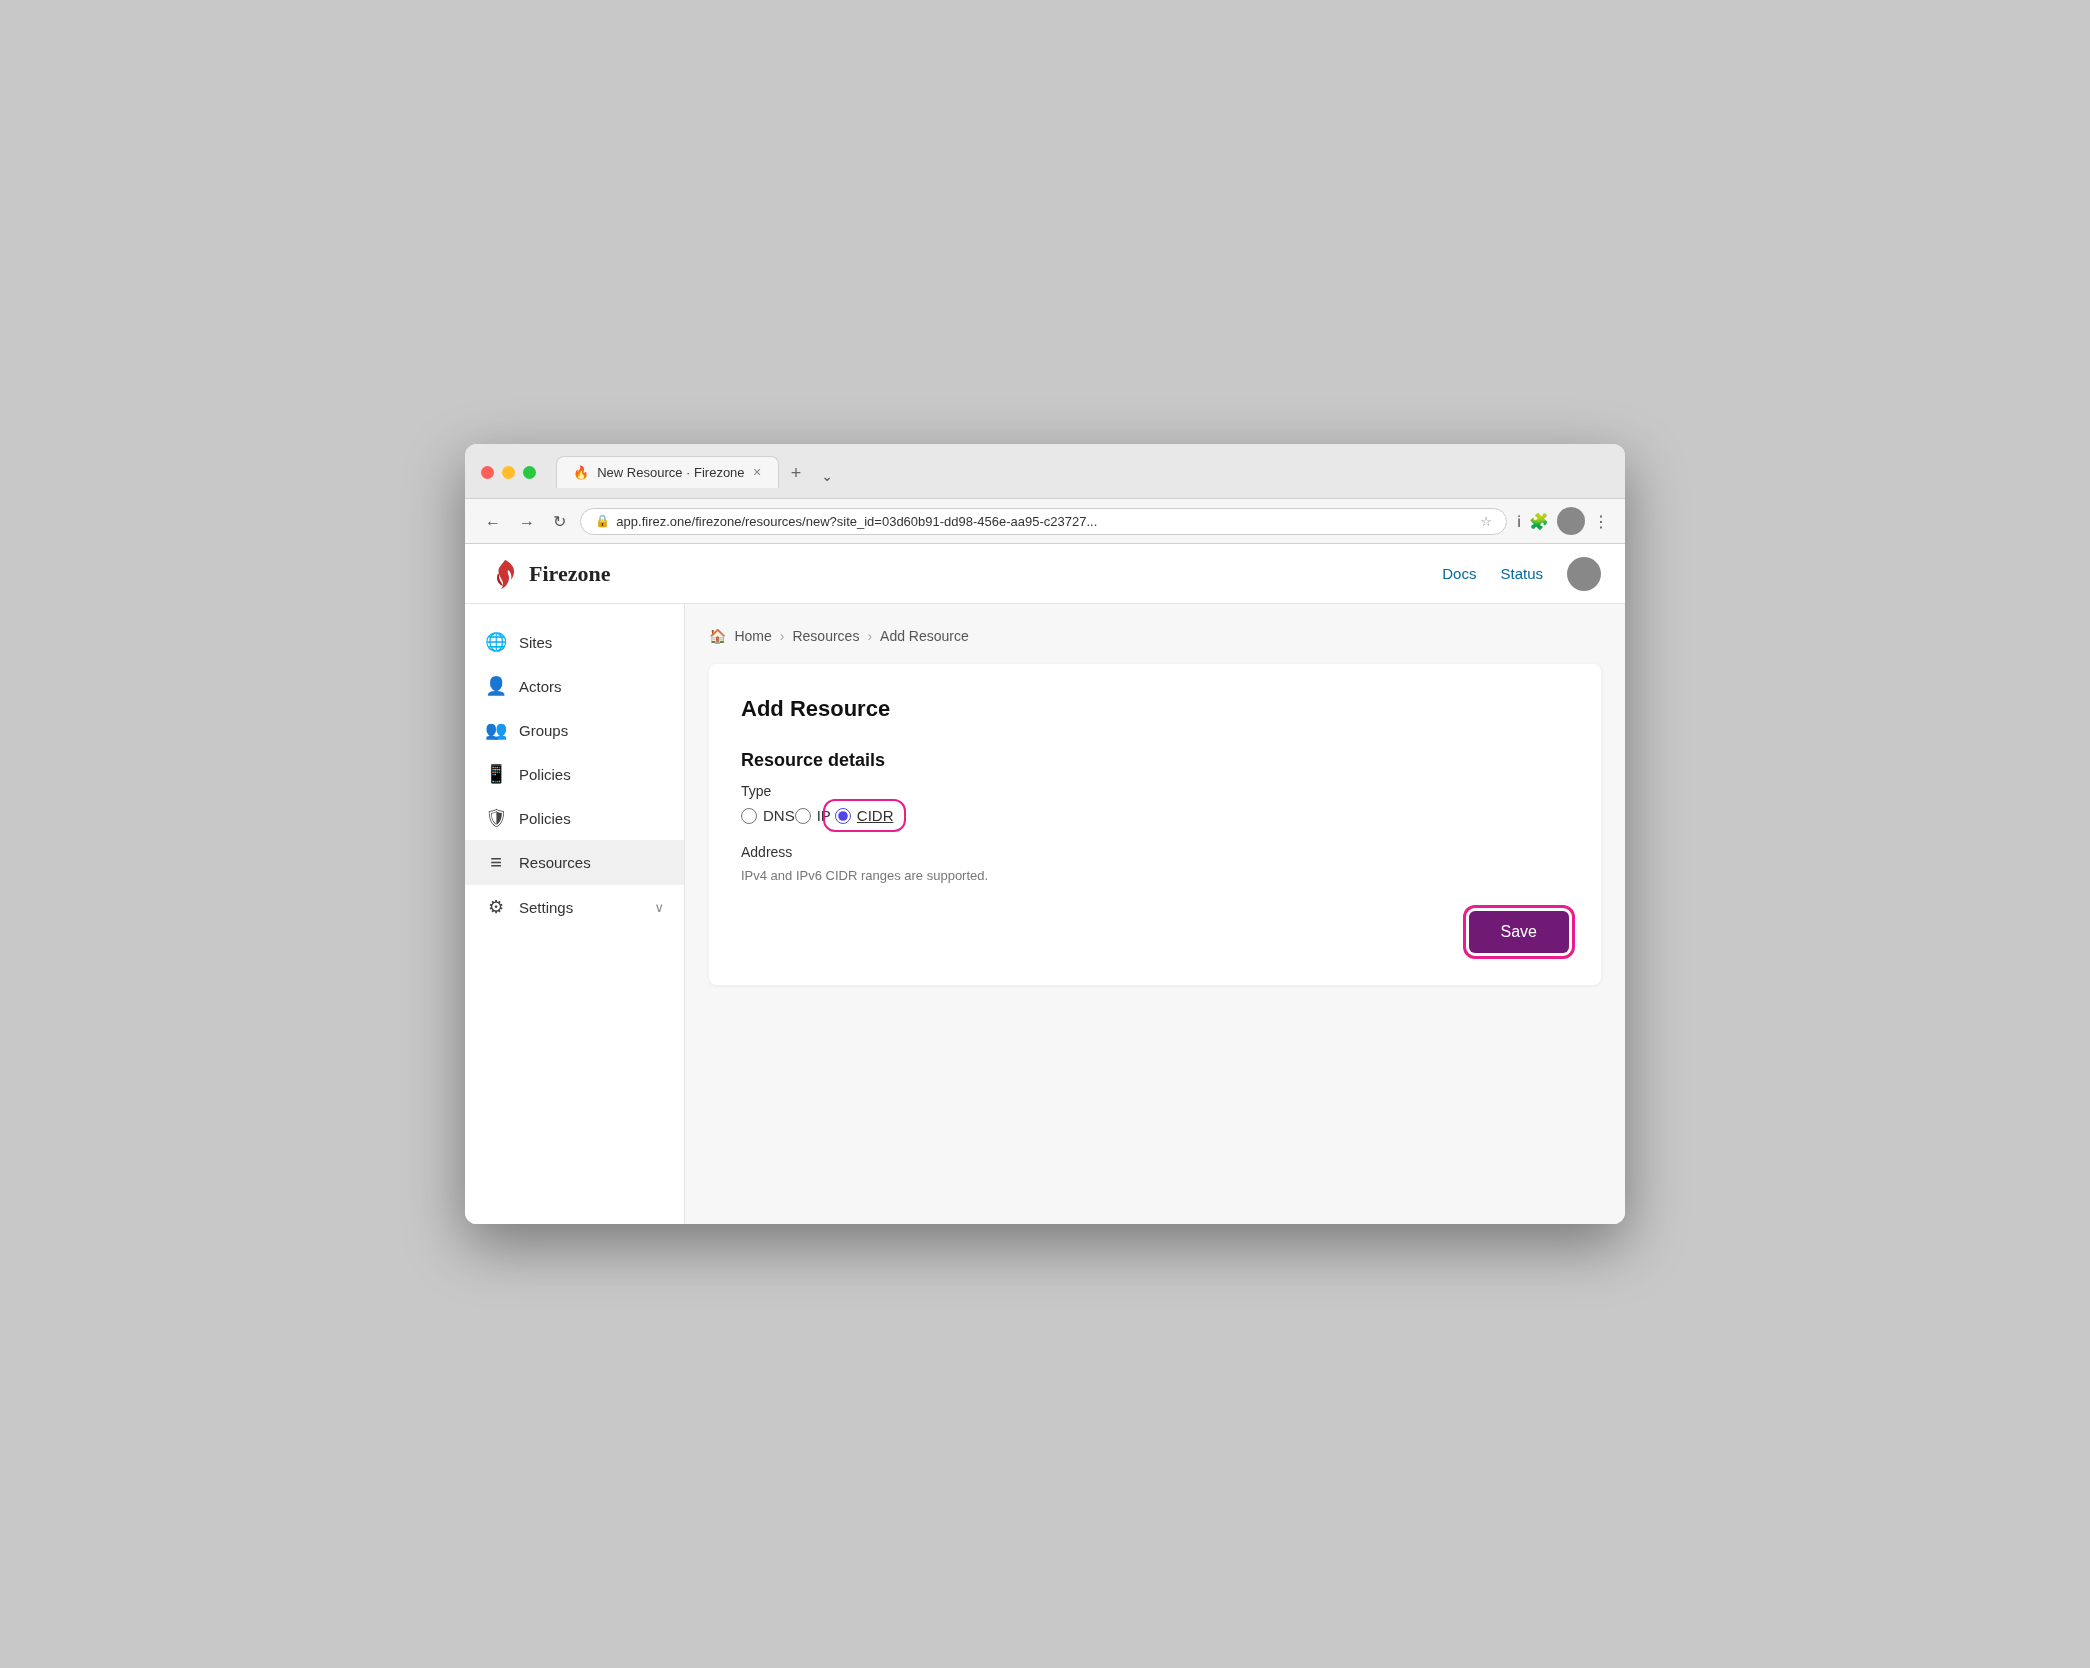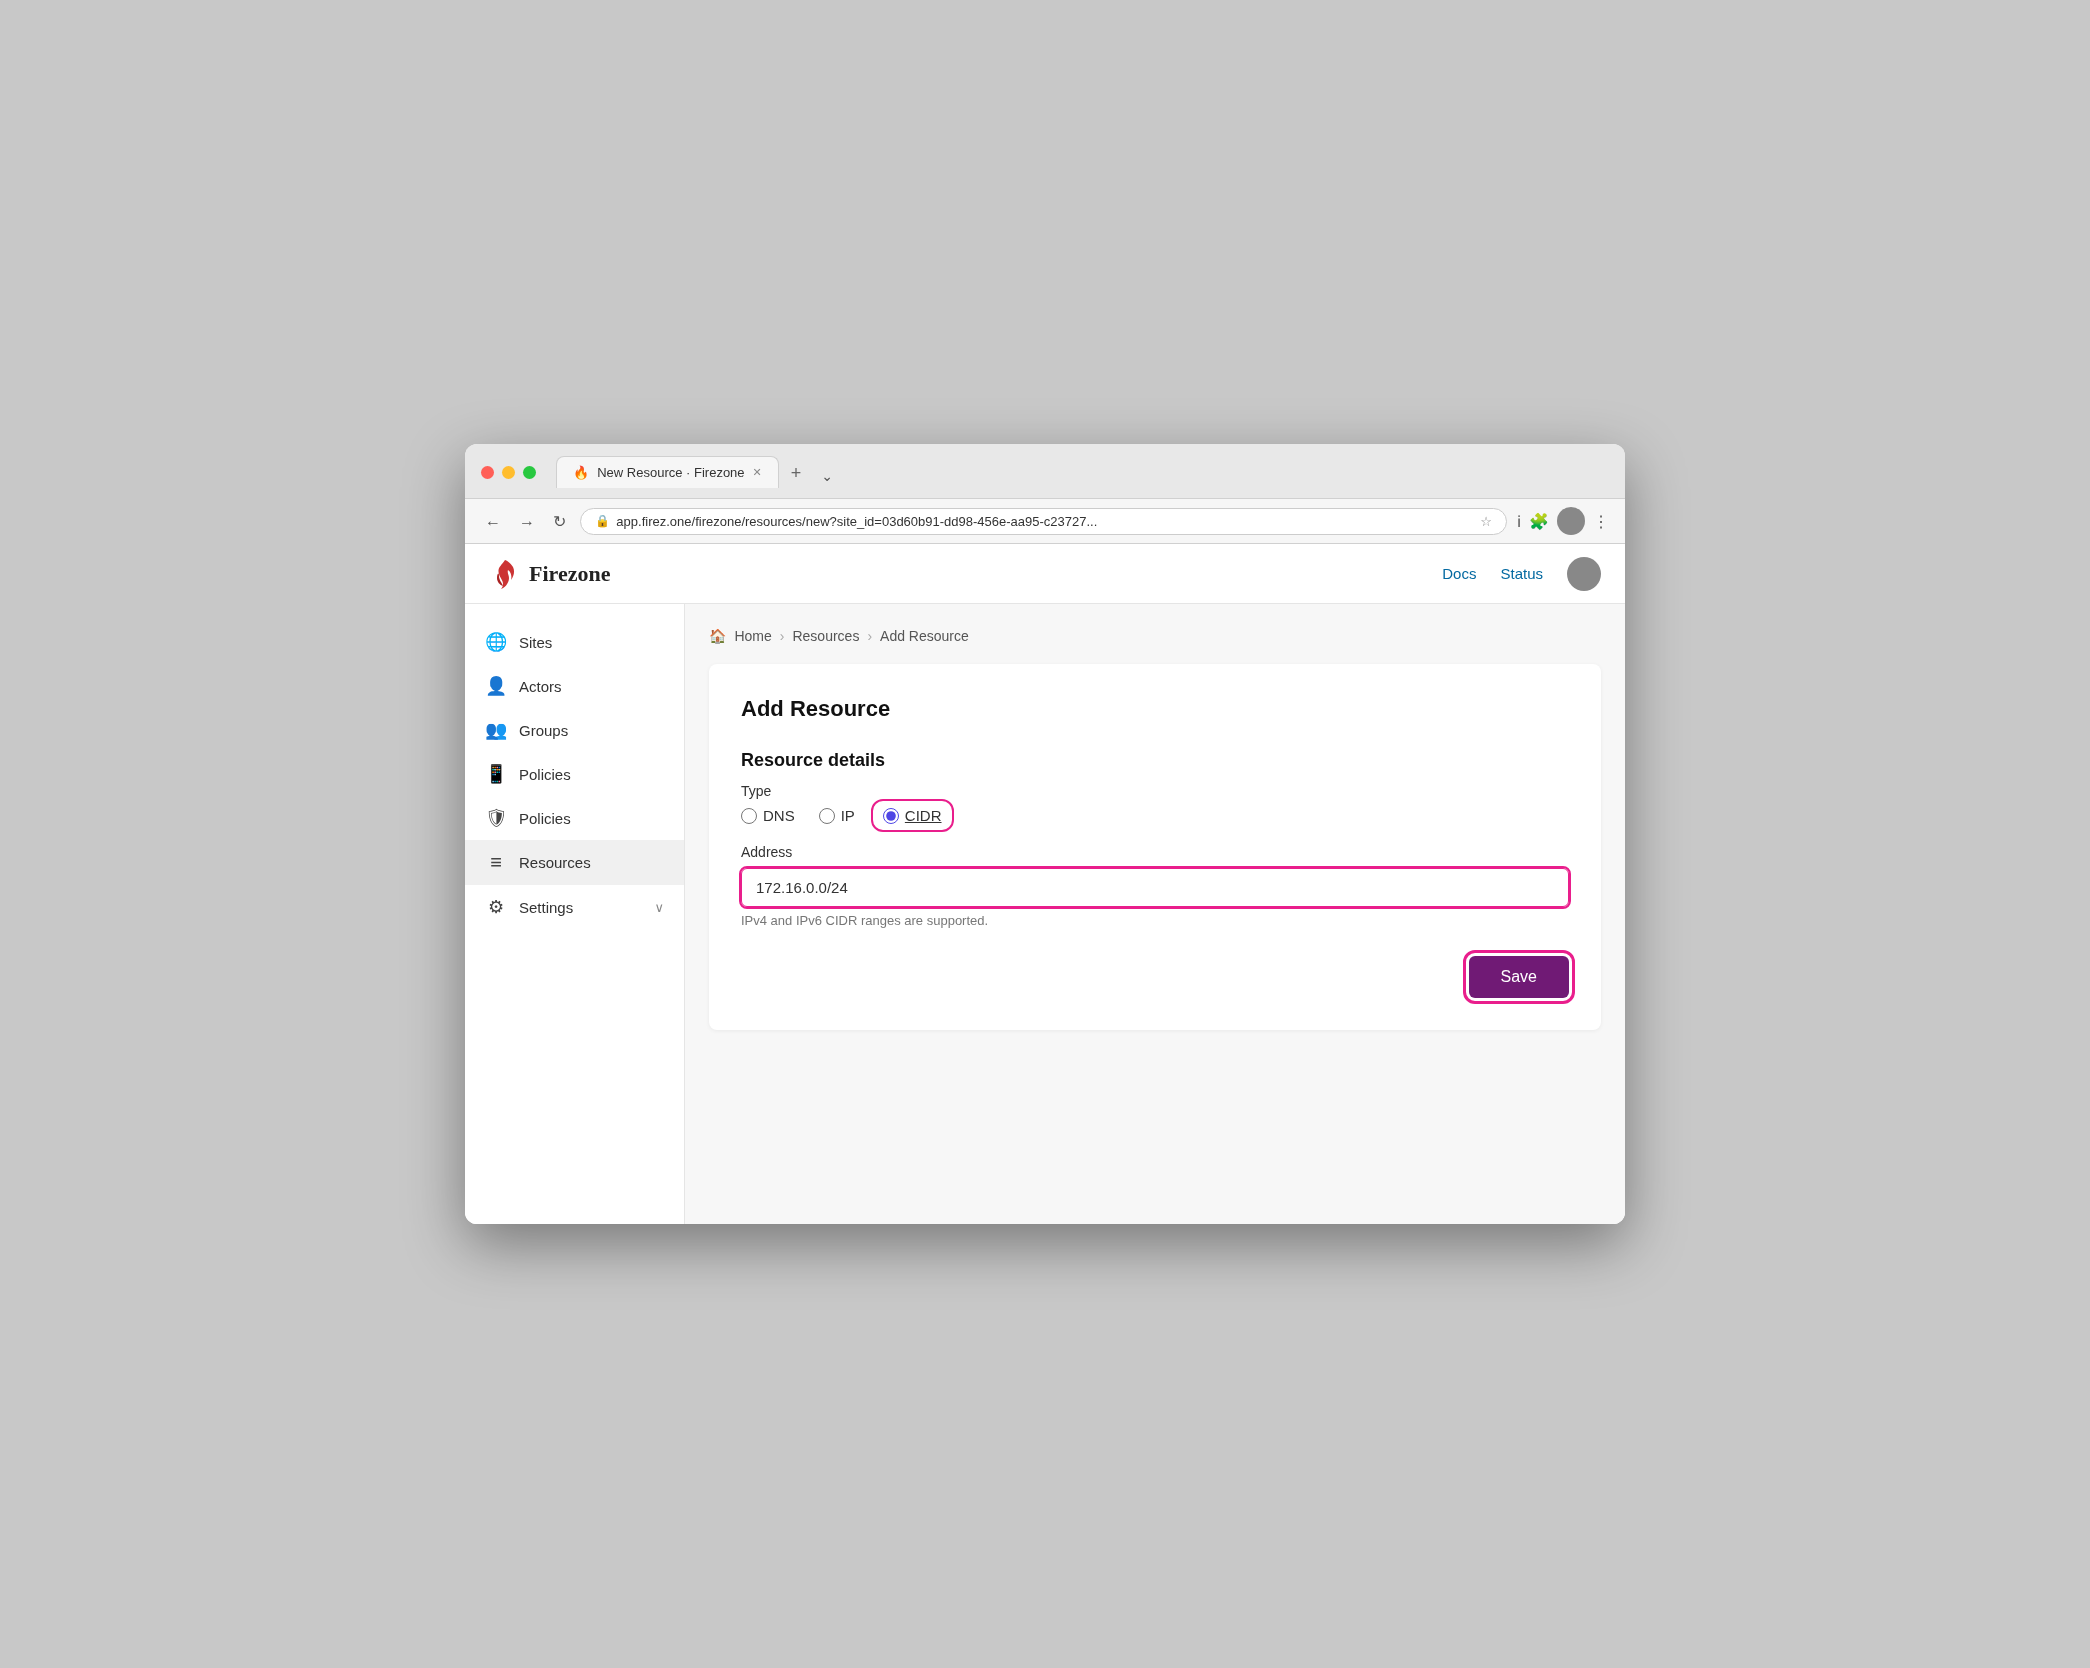--- a/index.html
+++ b/index.html
@@ -244,21 +244,20 @@
     }
     .form-label {
       font-size: 14px;
       font-weight: 500;
       color: #333;
       margin-bottom: 8px;
       display: block;
     }
     .radio-group {
       display: flex;
-      gap: 24px;
     }
     .radio-option {
       display: flex;
       align-items: center;
       gap: 6px;
       cursor: pointer;
       font-size: 15px;
       color: #333;
     }
     .radio-option input[type="radio"] {
@@ -432,21 +431,20 @@
               </label>
               <label class="radio-option cidr-highlight">
                 <input type="radio" name="resource-type" checked="" style="">
                 <span>CIDR</span>
               </label>
             </div>
           </div>
 
           <div class="form-group">
             <label class="form-label">Address</label>
-            <input type="text" class="form-input input-highlighted" value="172.16.0.0/24" style="">
             <p class="form-hint">IPv4 and IPv6 CIDR ranges are supported.</p>
           </div>
 
 
           <div class="form-actions">
             <button class="btn-save">Save</button>
           </div>
 
         </div>
       </div>

